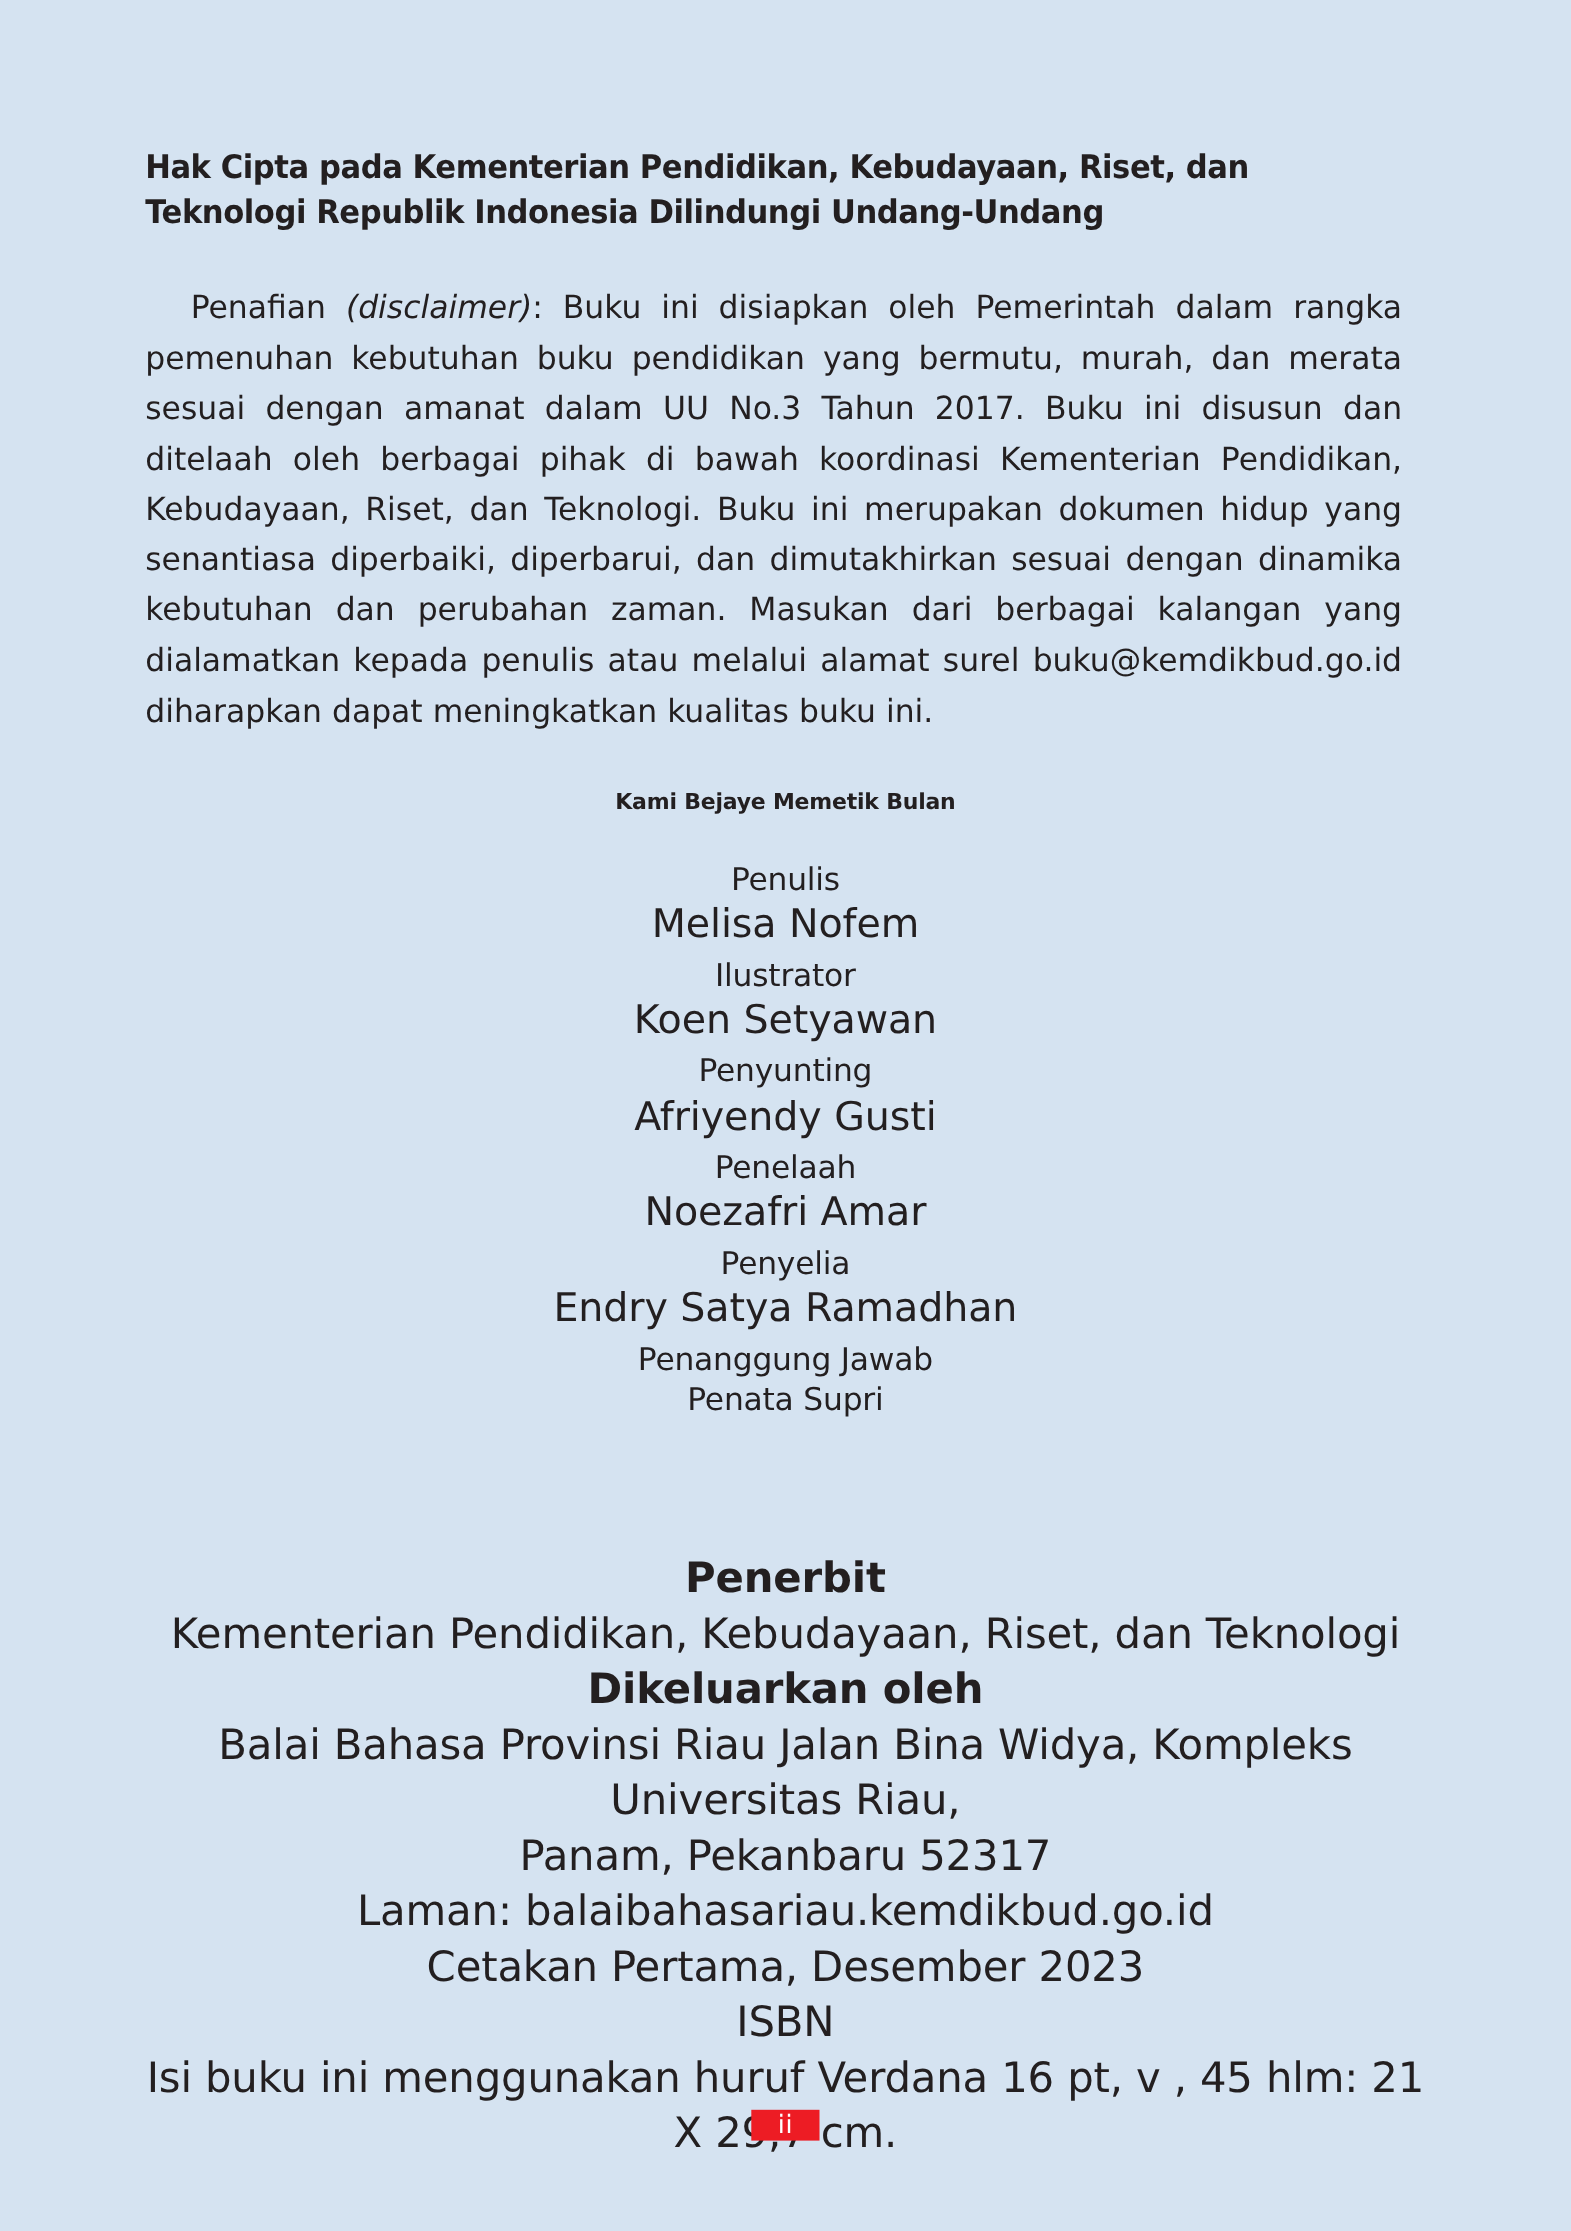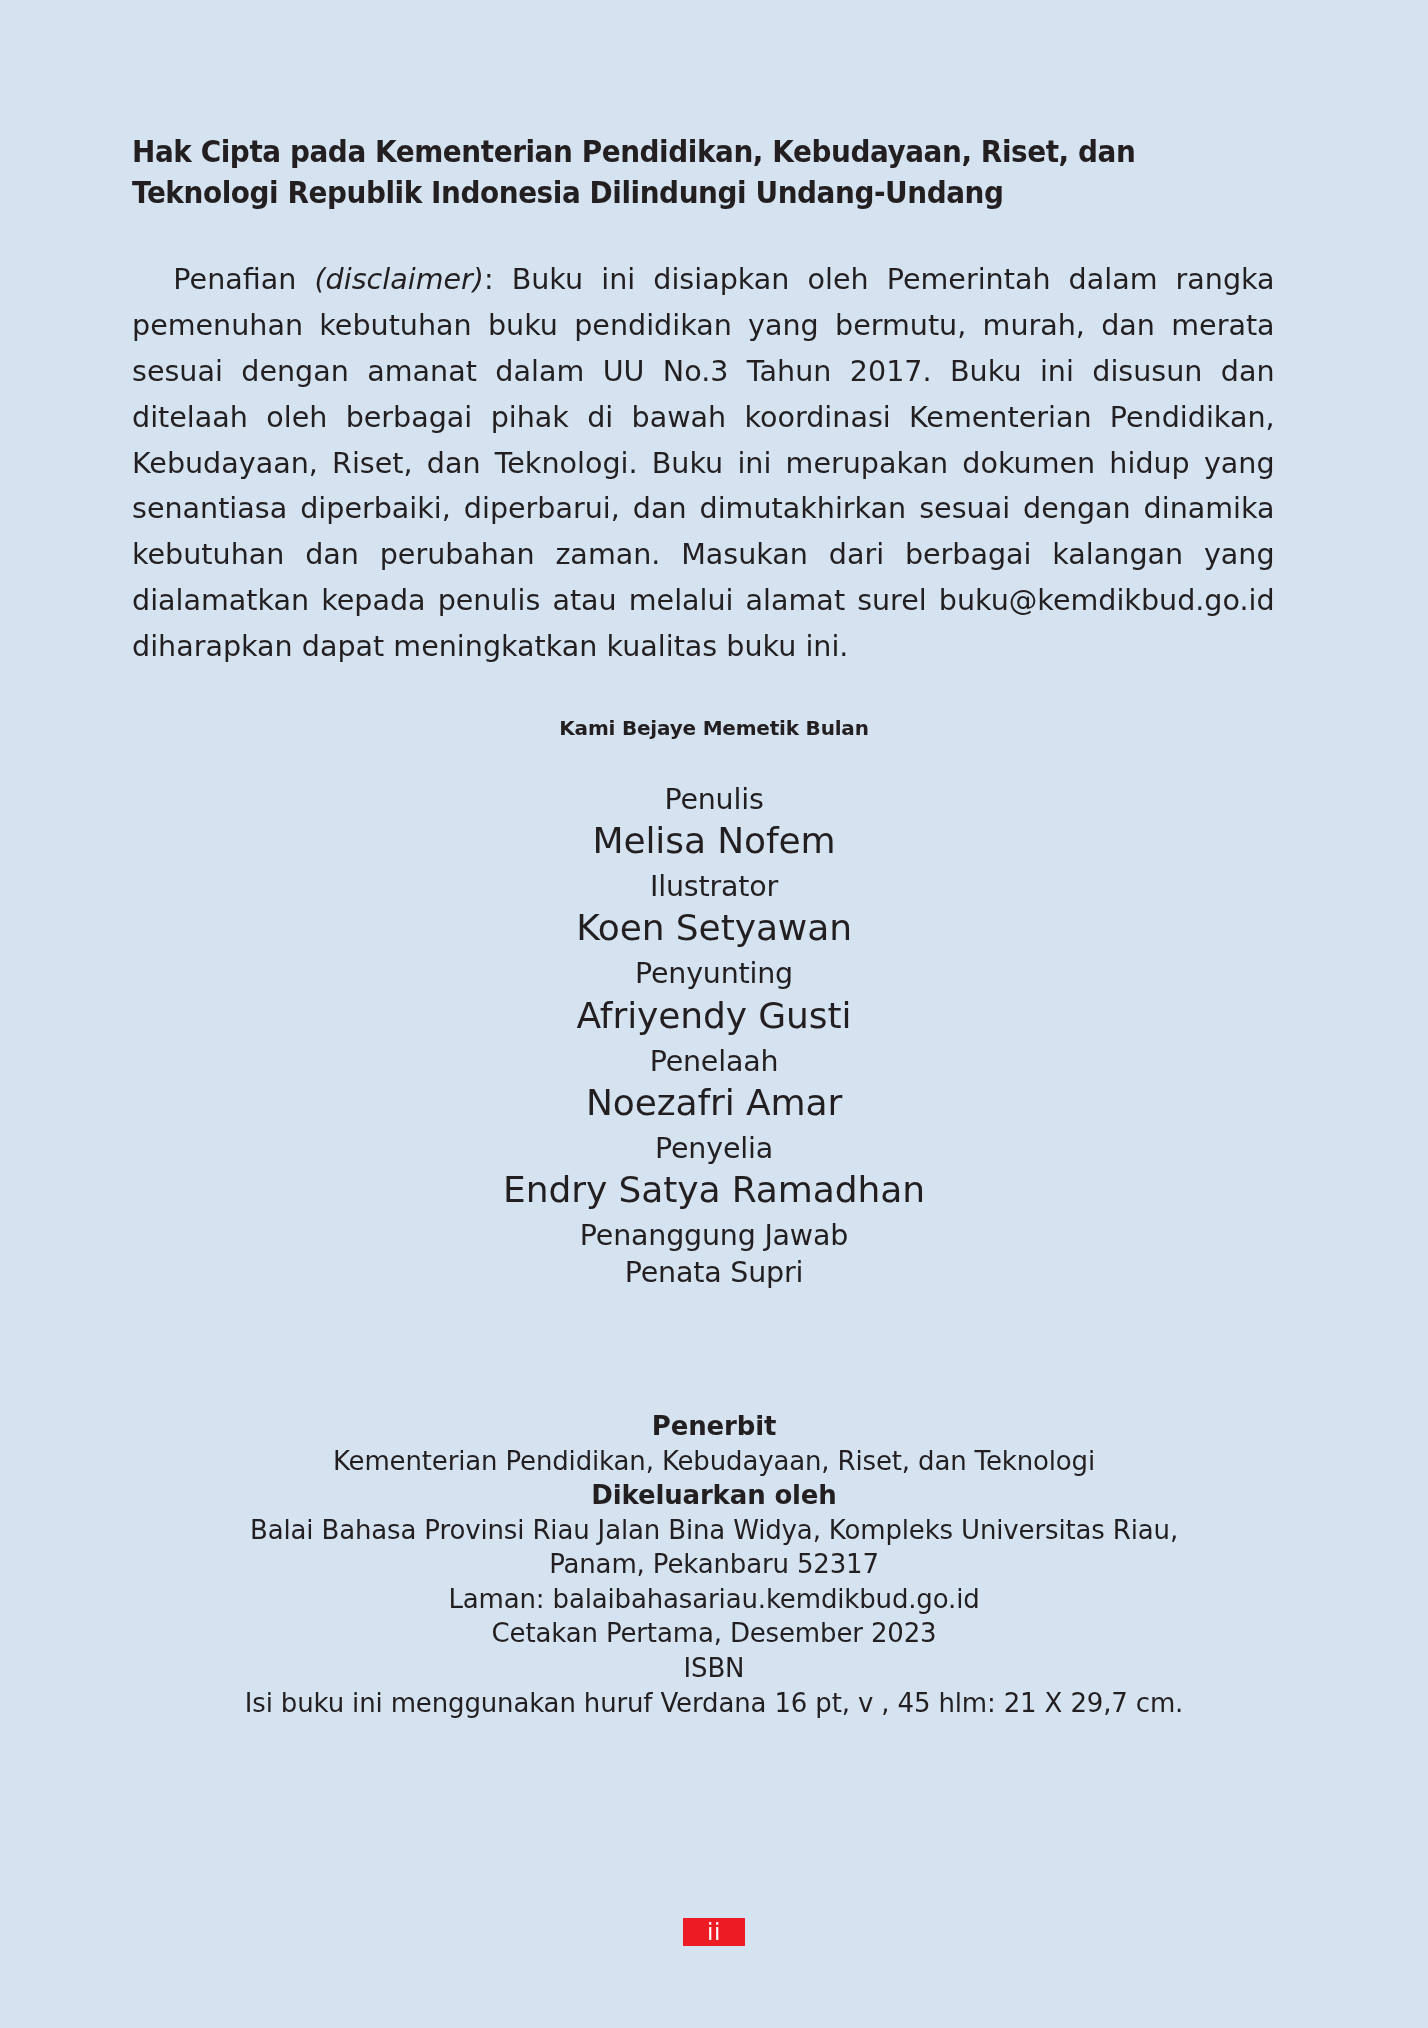--- a/index.html
+++ b/index.html
@@ -97,21 +97,21 @@
     color: #231f20;
     padding-bottom: 4px;
   }
 
   
   .publisher {
     padding-top: 118px;
     text-align: center;
   }
   .pub-line {
-    font-size: 26px;
+    font-size: 38px;
     line-height: 1.33;
     letter-spacing: -0.15px;
     color: #231f20;
   }
   .pub-line.bold {
     font-weight: bold;
   }
 
   
   .page-number-badge {

